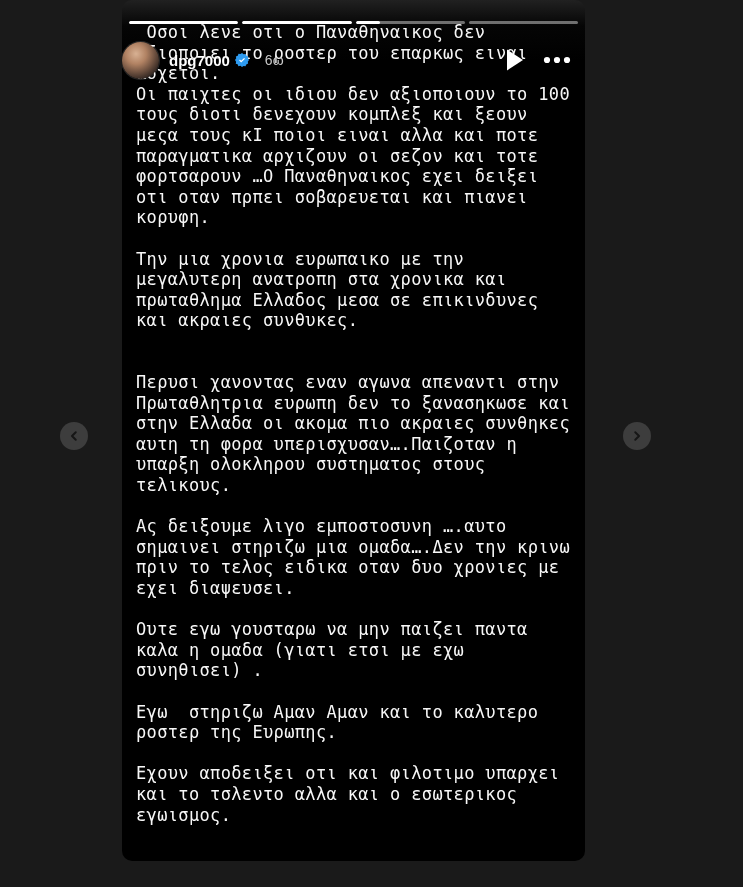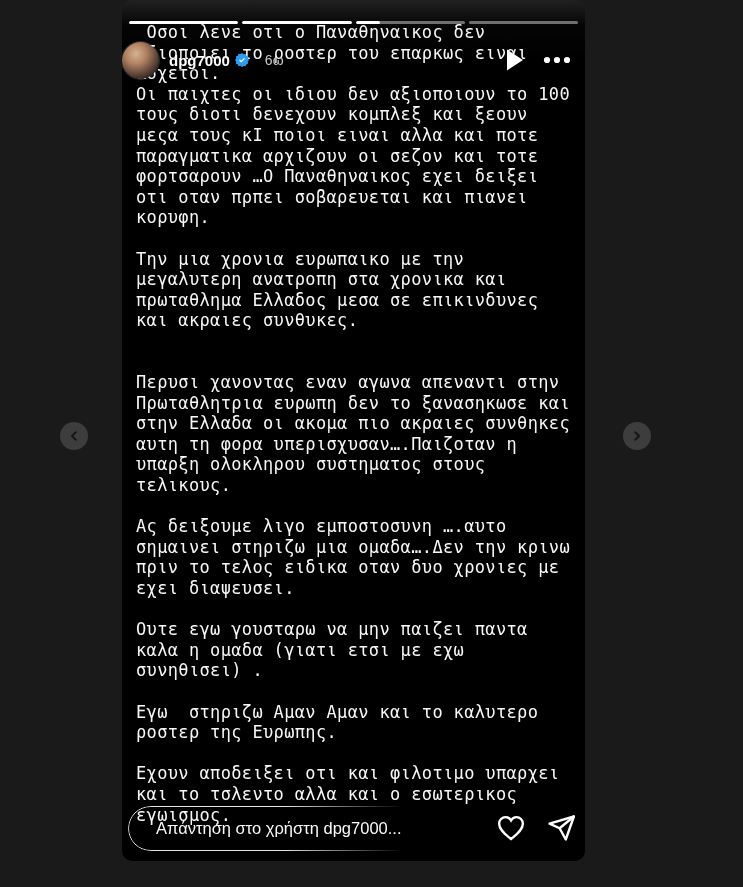--- a/index.html
+++ b/index.html
@@ -147,35 +147,20 @@
       </button>
       <button class="icon-btn menu-btn" aria-label="more options">
         <svg width="28" height="8" viewBox="0 0 28 8">
           <circle cx="4" cy="4" r="3.1" fill="#ffffff"></circle>
           <circle cx="14" cy="4" r="3.1" fill="#ffffff"></circle>
           <circle cx="24" cy="4" r="3.1" fill="#ffffff"></circle>
         </svg>
       </button>
     </div>
 
-    <div class="reply-bar">
-      <div class="reply-pill"></div>
-      <input class="reply-input" type="text" placeholder="Απάντηση στο χρήστη dpg7000..." style="">
-      <button class="icon-btn heart-btn" aria-label="like">
-        <svg width="30" height="30" viewBox="0 0 24 24" fill="none" stroke="#ffffff" stroke-width="1.9">
-          <path d="M12 20.8C8.4 17.7 2.5 13.7 2.5 8.5 2.5 5.6 4.8 3.3 7.6 3.3c1.8 0 3.5 1 4.4 2.6.9-1.6 2.6-2.6 4.4-2.6 2.8 0 5.1 2.3 5.1 5.2 0 5.2-5.9 9.2-9.5 12.3z"></path>
-        </svg>
-      </button>
-      <button class="icon-btn share-btn" aria-label="share">
-        <svg width="30" height="30" viewBox="0 0 24 24" fill="none" stroke="#ffffff" stroke-width="1.9" stroke-linejoin="round" stroke-linecap="round">
-          <path d="M21.5 2.8L10.1 12.2"></path>
-          <path d="M21.5 2.8L15 21.2l-4.9-9L2 8.5z"></path>
-        </svg>
-      </button>
-    </div>
 
   </div>
 
   <button class="nav-btn nav-prev" aria-label="previous">
     <svg width="14" height="14" viewBox="0 0 24 24" fill="none" stroke="#161616" stroke-width="3.4" stroke-linecap="round" stroke-linejoin="round">
       <polyline points="15,5.5 8.5,12 15,18.5"></polyline>
     </svg>
   </button>
   <button class="nav-btn nav-next" aria-label="next">
     <svg width="14" height="14" viewBox="0 0 24 24" fill="none" stroke="#161616" stroke-width="3.4" stroke-linecap="round" stroke-linejoin="round">

